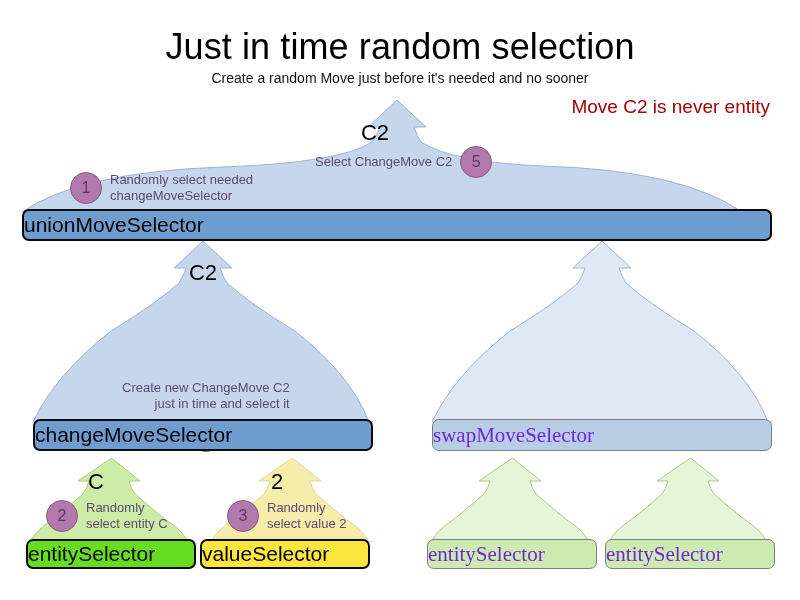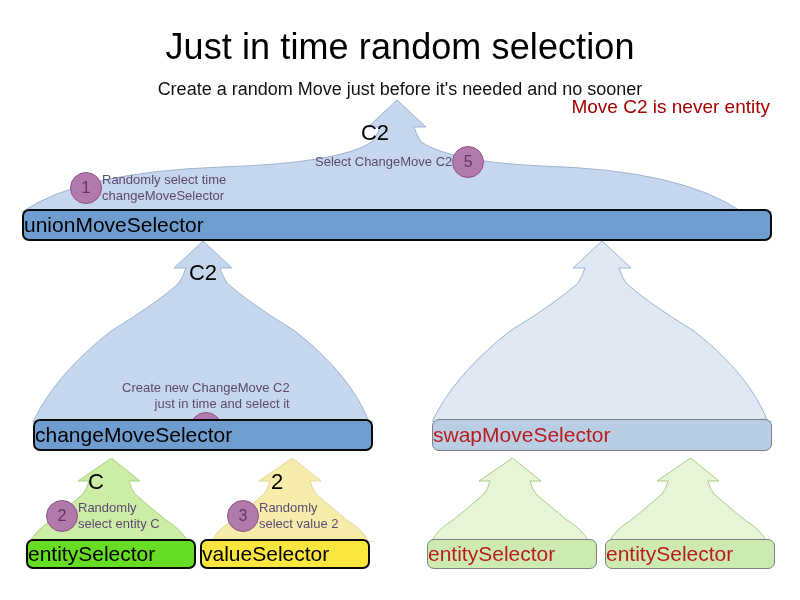--- a/index.html
+++ b/index.html
@@ -10,48 +10,48 @@
   }
   #stage{position:absolute;inset:0;width:800px;height:600px;border-radius:20px;}
 
   
   .title{
     position:absolute;left:0;top:26px;width:800px;text-align:center;
     font-size:36px;color:#000000;letter-spacing:.1px;white-space:nowrap;
   }
   .subtitle{
     position:absolute;left:0;top:70px;width:800px;text-align:center;
-    font-size:18px;color:#111111;white-space:nowrap;margin-top:9px;
+    font-size:14px;color:#111111;white-space:nowrap;
   }
   .never-cached{
     position:absolute;left:0;top:96px;width:770px;text-align:right;
     font-size:19px;white-space:nowrap;
   }
 
   
   .box{
     position:absolute;box-sizing:border-box;
     display:flex;align-items:center;justify-content:flex-start;
     border-radius:7px;white-space:nowrap;
   }
   .box-strong{border:2px solid #0a0a0a;color:#000000;}
-  .box-faded{border:1.4px solid #7e7e7e;color:#b91c1c;}
+  .box-faded{border:1.4px solid #7e7e7e;color:#6d28d9;font-family:Liberation Serif, serif;}
 
   
   .arrow{position:absolute;}
   .arrow svg{display:block;width:100%;height:100%;}
 
   
   .arrow-cap{
     position:absolute;text-align:center;white-space:nowrap;
     color:#000000;
   }
 
   
-  .anno{position:absolute;display:flex;align-items:center;justify-content:flex-end;}
+  .anno{position:absolute;display:flex;align-items:center;gap:8px;justify-content:flex-end;}
   .badge{
     width:30px;height:30px;flex:0 0 30px;border-radius:50%;
     background:#b179ac;border:1.6px solid #8d5588;color:#5d3a5c;
     display:flex;align-items:center;justify-content:center;
     font-size:16px;line-height:1;
   }
   .note{
     color:#5b4a73;font-size:13px;line-height:16px;white-space:pre-line;
   }
   .note.right{text-align:right;}
@@ -71,21 +71,21 @@
       <path d="M375 0 L404 27 L392 27 Q395 36 399 42 Q430 62 520 66 Q660 70 720 112 L750 112 L750 112 L0 112 Q58 72 200 67 Q318 63 350 42 Q355 36 358 27 L346 27 Z" fill="#c6d6ed" stroke="#9db4d4" stroke-width="1"></path>
     </svg>
   </div>
   <div class="arrow-cap" style="left:345px;top:120px;width:60px;font-size:22px;">C2</div>
   <div class="anno" style="left:315px;top:146px;">
     <div class="note right">Select ChangeMove C2</div>
     <div class="badge">5</div>
   </div>
   <div class="anno" style="left:70px;top:172px;">
     <div class="badge">1</div>
-    <div class="note left">Randomly select time
+    <div class="note left">Randomly select needed
 changeMoveSelector</div>
   </div>
 
   <div class="box box-strong" style="left: 22px; top: 209px; width: 750px; height: 32px; font-size: 21px; background: rgb(111, 157, 208);">
     <span>unionMoveSelector</span>
   </div>
 
   <div class="arrow" style="left:33px;top:241px;width:340px;height:181px;">
     <svg viewBox="0 0 340 181" preserveAspectRatio="none">
       <path d="M170 0 L199 27 L187 27 Q190 36 194 42 Q216 62 262 90 Q318 134 336 181 L340 181 L0 181 Q22 134 78 90 Q124 62 146 42 Q150 36 153 27 L141 27 Z" fill="#c6d6ed" stroke="#9db4d4" stroke-width="1"></path>

